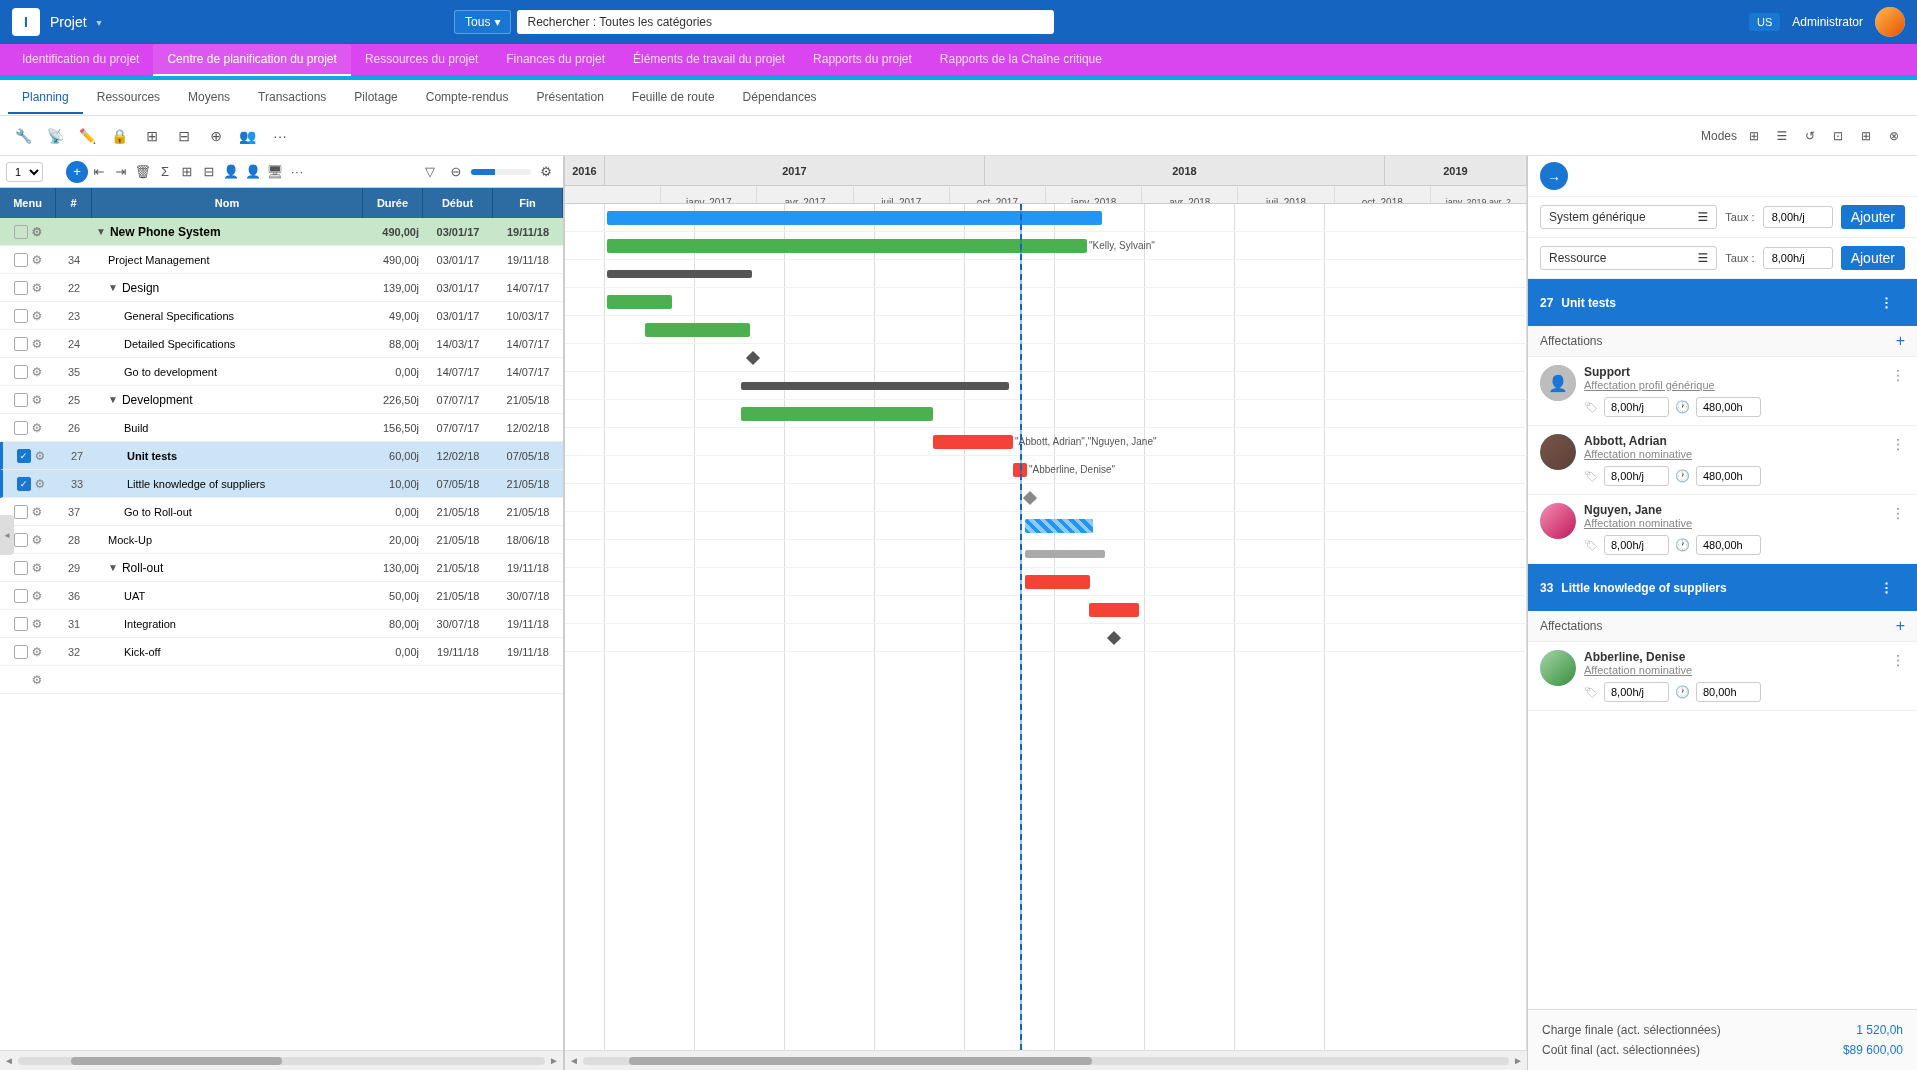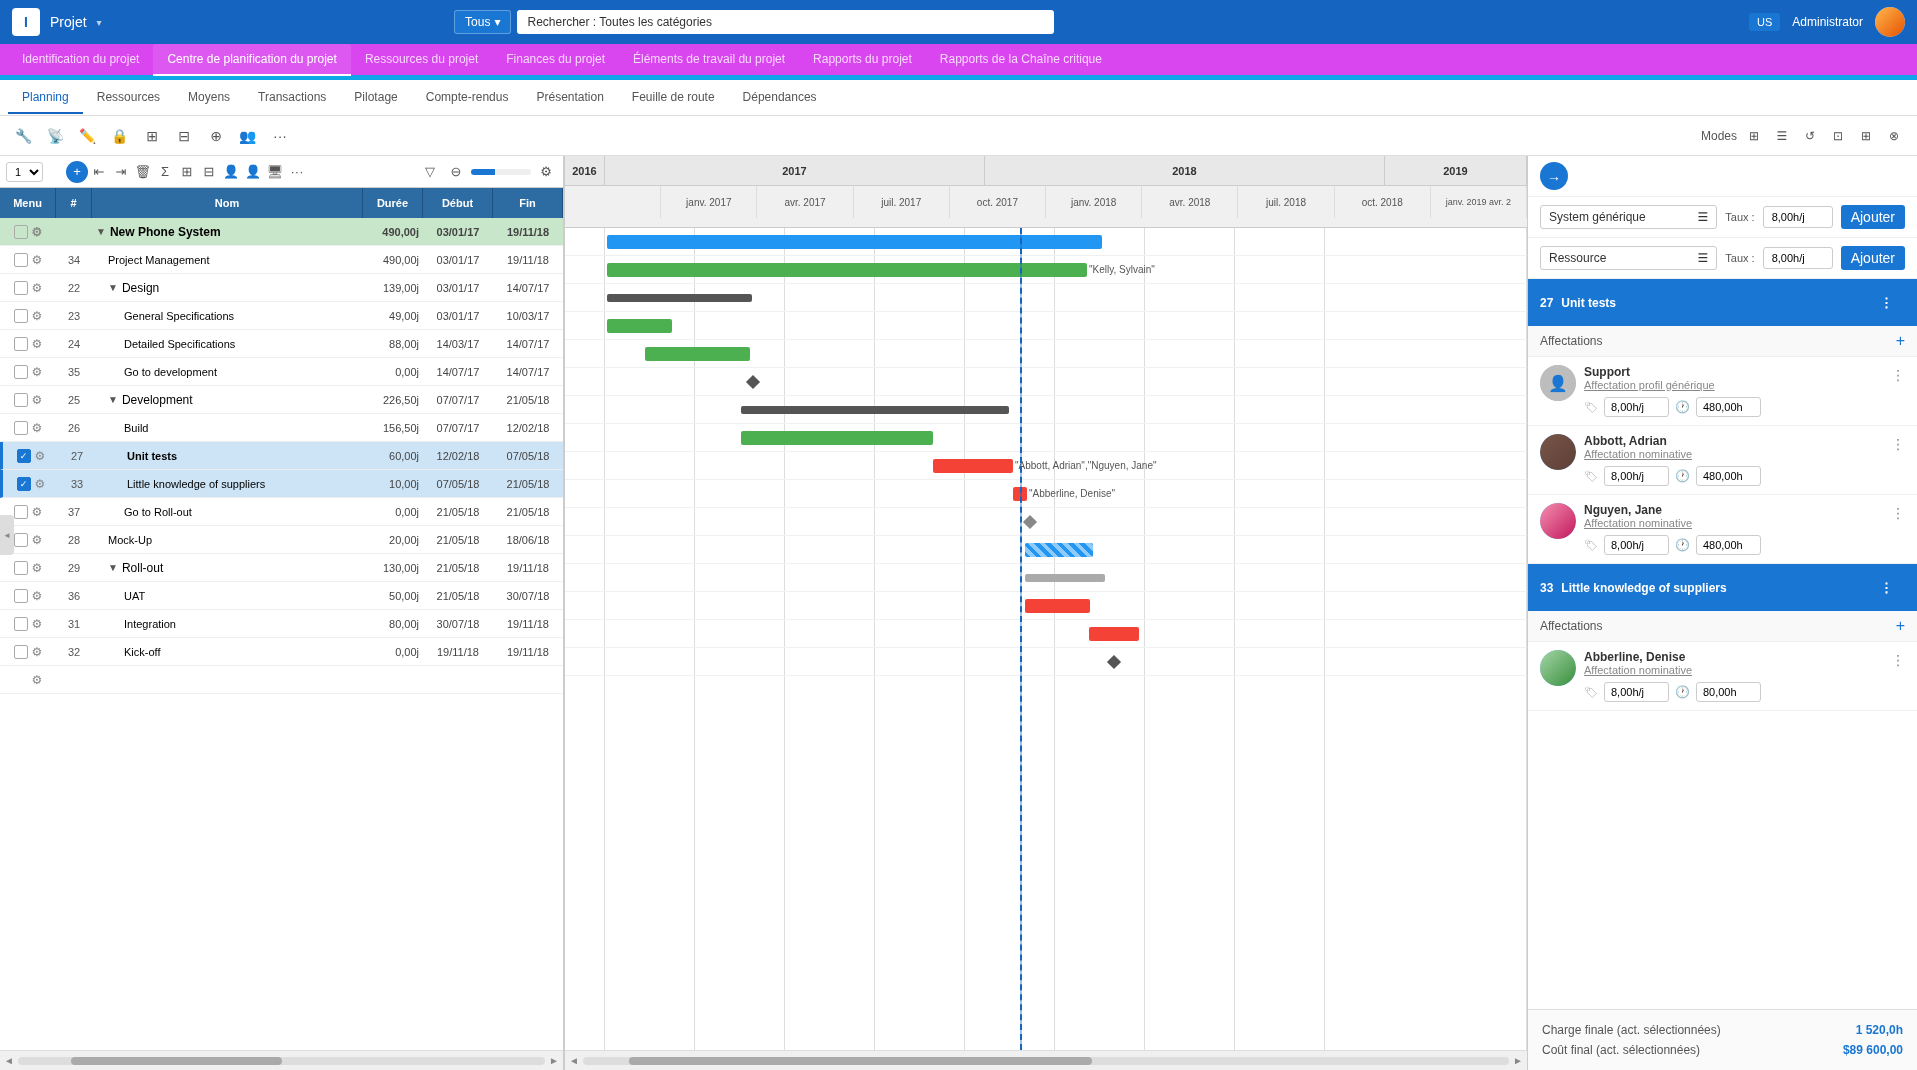--- a/index.html
+++ b/index.html
@@ -82,21 +82,21 @@
     .td.end { width: 70px; justify-content: center; color: #444; }
     .checkbox { width: 14px; height: 14px; border: 1px solid #aaa; border-radius: 2px; display: inline-block; cursor: pointer; }
     .checkbox.checked { background: #1976d2; border-color: #1976d2; display: flex; align-items: center; justify-content: center; color: white; font-size: 9px; }
     .gear-icon { color: #888; font-size: 12px; cursor: pointer; }
     .name-indent-1 { padding-left: 16px; }
     .name-indent-2 { padding-left: 32px; }
     .group-arrow { margin-right: 4px; color: #555; font-size: 10px; }
 
     
     .gantt-panel { flex: 1; display: flex; flex-direction: column; overflow: hidden; background: white; }
-    .gantt-header { height: 72px; background: #f0f0f0; border-bottom: 1px solid #ccc; position: relative; overflow: hidden; }
+    .gantt-header { height: 48px; background: #f0f0f0; border-bottom: 1px solid #ccc; position: relative; overflow: hidden; }
     .gantt-year-row { display: flex; height: 30px; border-bottom: 1px solid #ccc; }
     .gantt-month-row { display: flex; height: 32px; }
     .gantt-year-cell { display: flex; align-items: center; justify-content: center; font-size: 11px; font-weight: bold; color: #333; border-right: 1px solid #ccc; padding: 0 6px; background: #e8e8e8; }
     .gantt-month-cell { display: flex; align-items: center; justify-content: center; font-size: 10px; color: #555; border-right: 1px solid #ddd; min-width: 58px; flex: 1; }
     .gantt-row { height: 28px; display: flex; align-items: center; border-bottom: 1px solid #f0f0f0; position: relative; }
     .gantt-bar { position: absolute; height: 14px; border-radius: 2px; top: 7px; }
     .bar-green { background: #4caf50; }
     .bar-blue { background: #2196f3; }
     .bar-red { background: #f44336; }
     .bar-blue-hatch { background: repeating-linear-gradient(45deg, #2196f3, #2196f3 4px, #90caf9 4px, #90caf9 8px); }
@@ -123,21 +123,21 @@
     .assignment-name { font-size: 12px; font-weight: bold; color: #333; }
     .assignment-type { font-size: 11px; color: #888; text-decoration: underline; }
     .assignment-rates { display: flex; align-items: center; gap: 6px; margin-top: 6px; }
     .rate-input { padding: 3px 6px; border: 1px solid #ccc; border-radius: 3px; width: 65px; font-size: 11px; }
     .rate-sep { color: #aaa; }
     .rate-total { padding: 3px 6px; border: 1px solid #ccc; border-radius: 3px; width: 65px; font-size: 11px; }
     .assignment-menu { color: #888; cursor: pointer; font-size: 14px; padding-top: 2px; }
 
     .footer-summary { margin-top: auto; padding: 10px 14px; border-top: 1px solid #ddd; background: #fafafa; }
     .footer-row { display: flex; justify-content: space-between; padding: 3px 0; font-size: 12px; color: #555; }
-    .footer-val { color: #1976d2; font-weight: bold; }
+    .footer-val { color: #1976d2; font-weight: normal; }
 
     
     .scroll-area { height: 20px; background: #f0f0f0; border-top: 1px solid #ddd; display: flex; align-items: center; padding: 0 4px; }
     .h-scrollbar { flex: 1; height: 8px; background: #ddd; border-radius: 4px; margin: 0 4px; }
 
     
     select { border: 1px solid #ccc; border-radius: 3px; padding: 2px 4px; font-size: 11px; background: white; }
 
     .gantt-label { position: absolute; font-size: 10px; color: #555; white-space: nowrap; top: 8px; }
 

